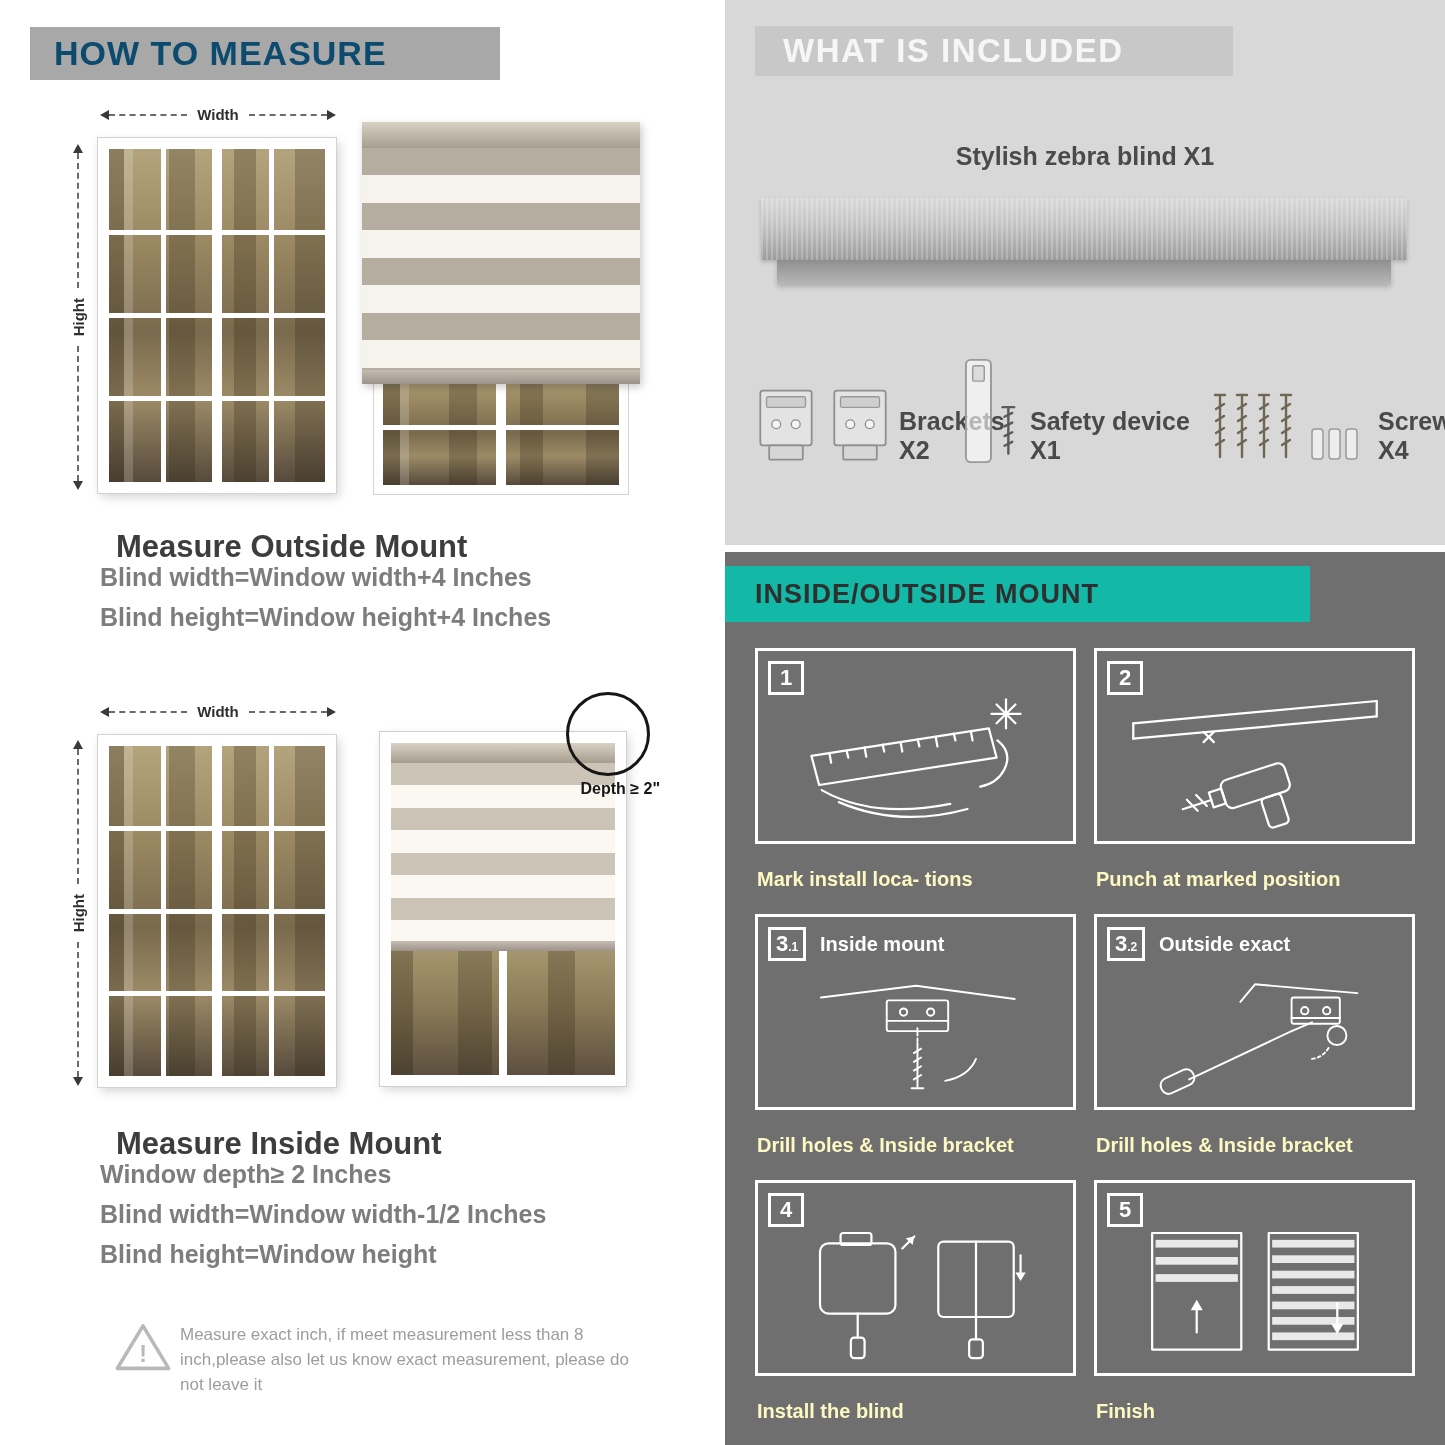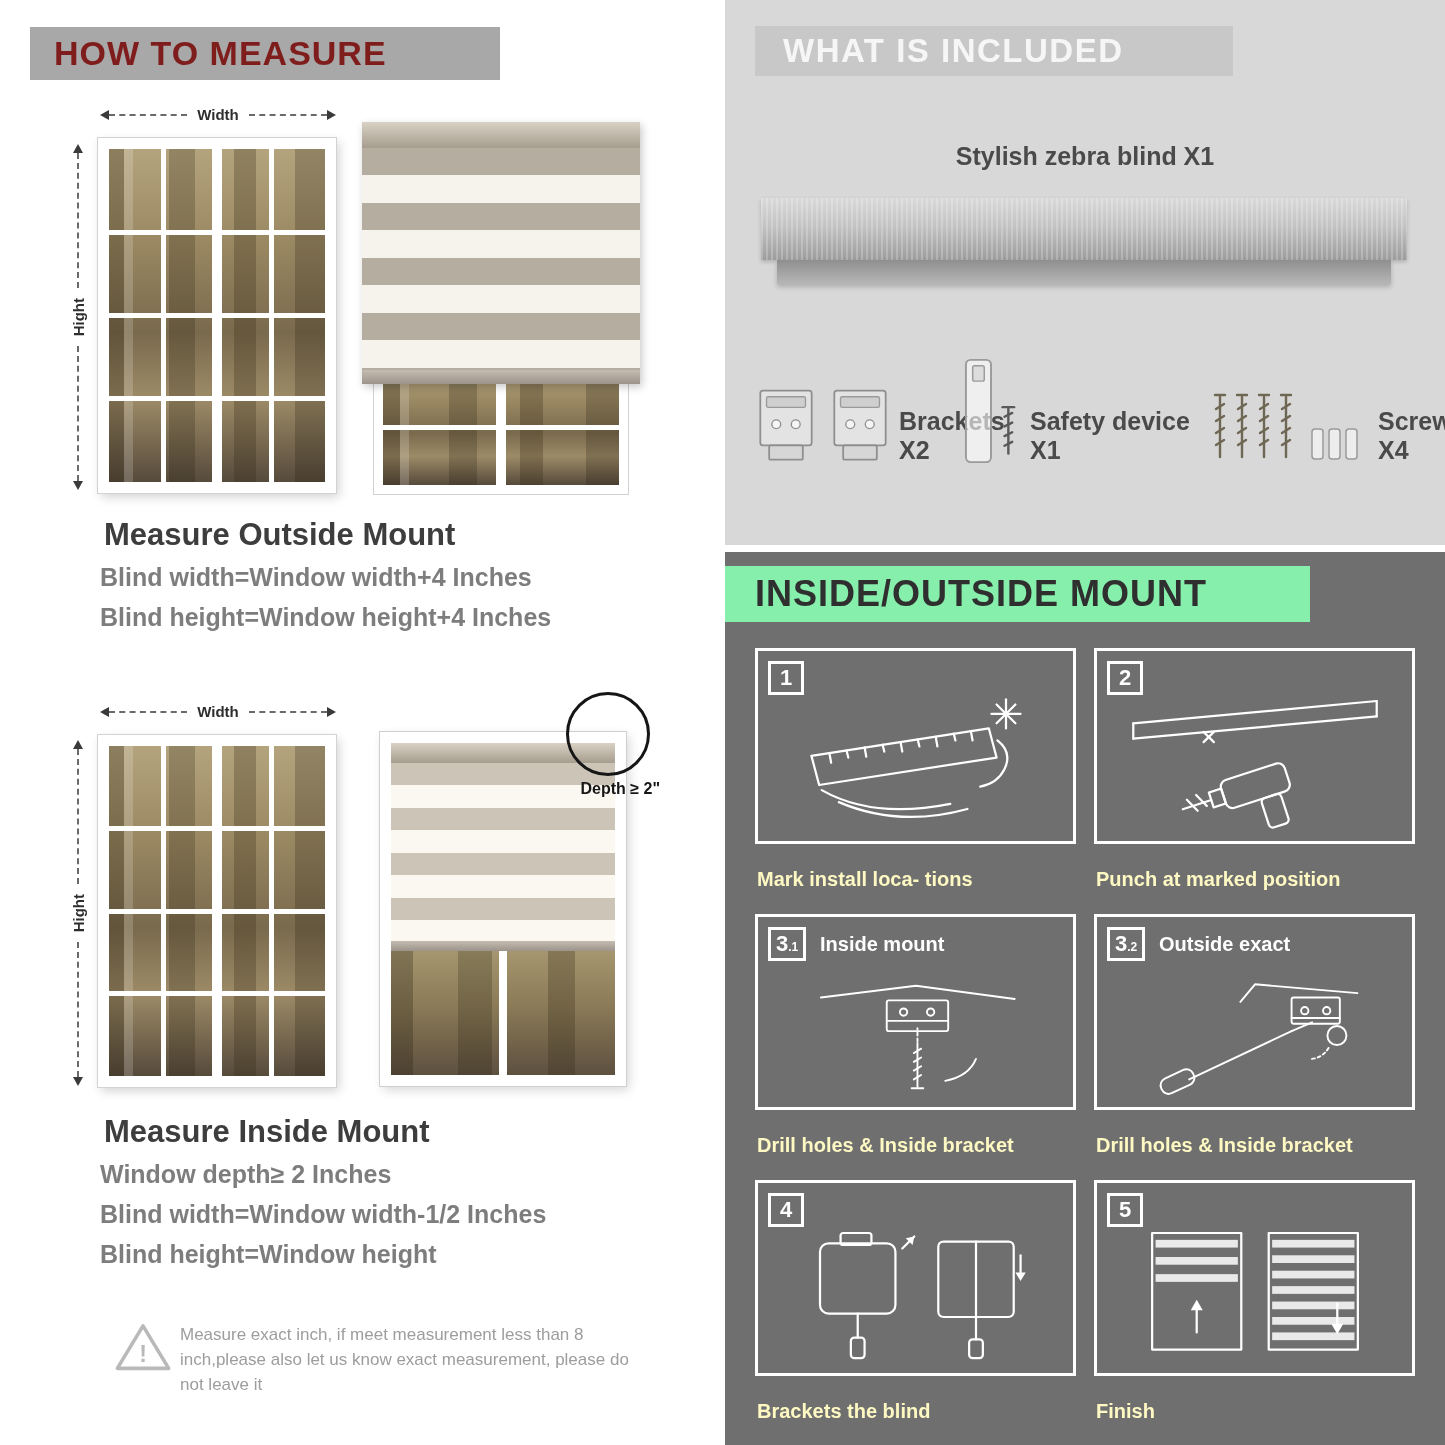--- a/index.html
+++ b/index.html
@@ -1,21 +1,21 @@
 <!DOCTYPE html>
 <html><head>
 <meta charset="utf-8">
 <style>
   html,body{margin:0;padding:0;}
   body{font-family:"Liberation Sans", sans-serif; background:#fff;}
   .page{position:relative;width:1445px;height:1445px;background:#fff;overflow:hidden;}
 
   
   .howto-header{position:absolute;left:30px;top:27px;width:470px;height:53px;background:#a8a8a8;
-    color:#7f1d1d;font-size:34px;font-weight:bold;letter-spacing:1px;display:flex;align-items:center;padding-left:24px;box-sizing:border-box;}
+    color:#0c4a6e;font-size:34px;font-weight:bold;letter-spacing:1px;display:flex;align-items:center;padding-left:24px;box-sizing:border-box;}
 
   
   .dim{position:absolute;display:flex;align-items:center;}
   .dim .dash{flex:1;border-top:2px dashed #6a6a6a;}
   .dim .lbl{padding:0 10px;font-size:15px;font-weight:bold;color:#2e2e2e;white-space:nowrap;}
   .dim .ah{width:0;height:0;border:5px solid transparent;flex:none;}
   .dim.h .a1{border-right:9px solid #3a3a3a;border-left:0;}
   .dim.h .a2{border-left:9px solid #3a3a3a;border-right:0;}
   .dim.v{flex-direction:column;width:16px;align-items:center;}
   .dim.v .dash{flex:1;border-top:none;border-left:2px dashed #6a6a6a;width:0;}
@@ -57,21 +57,21 @@
   .zb2 .stripes{height:178px;background:repeating-linear-gradient(180deg,#ccc4b6 0 22px,#faf8f1 22px 45px);}
   .zb2 .rail-bot{height:10px;}
   .glass2{position:absolute;left:0;right:0;top:208px;bottom:0;
     background:
       linear-gradient(90deg, rgba(35,28,14,.28) 0 10%, transparent 10% 30%, rgba(30,25,10,.22) 30% 45%, transparent 45% 70%, rgba(50,40,20,.28) 70% 82%, transparent 82% 100%),
       linear-gradient(180deg,#a5966f 0%, #8a7a57 45%, #5d503f 100%);}
   .glass2 i{position:absolute;display:block;background:#fff;}
   .depth-circle{position:absolute;right:-24px;top:-40px;width:78px;height:78px;border:3px solid #161616;border-radius:50%;}
   .depth-label{position:absolute;right:-34px;top:48px;font-size:16px;font-weight:bold;color:#161616;white-space:nowrap;}
 
-  .sec-title{position:absolute;font-size:31px;font-weight:bold;color:#3d3d3d;margin:4px;}
+  .sec-title{position:absolute;font-size:31px;font-weight:bold;color:#3d3d3d;margin:16px;}
   .formula{position:absolute;font-size:25px;font-weight:bold;color:#7d7d7d;margin:0;}
 
   .warn-icon{position:absolute;left:112px;top:1320px;}
   .warn-text{position:absolute;left:180px;top:1322px;width:452px;font-size:17px;line-height:1.48;color:#9d9d9d;margin:0;}
 
   
   .right-top{position:absolute;left:725px;top:0;width:720px;height:545px;background:#d8d8d8;}
   .included-header{position:absolute;left:30px;top:26px;width:478px;height:50px;background:#c8c8c8;
     color:#f6f6f6;font-size:33px;font-weight:bold;letter-spacing:1.5px;display:flex;align-items:center;padding-left:28px;box-sizing:border-box;}
   .blind-name{position:absolute;left:0;top:142px;width:100%;text-align:center;font-size:25px;font-weight:bold;color:#4a4a4a;}
@@ -82,22 +82,22 @@
   .headrail-lip{position:absolute;left:52px;top:260px;width:614px;height:24px;
     background:linear-gradient(180deg,#8f8f8f,#b6b6b6);box-shadow:0 3px 5px rgba(0,0,0,.2);}
   .parts{position:absolute;left:30px;top:330px;width:660px;display:flex;}
   .part{display:flex;flex-direction:row;align-items:flex-end;gap:8px;}
   .part.p1{width:205px;} .part.p2{width:250px;} .part.p3{width:205px;}
   .part-icons{height:135px;display:flex;align-items:flex-end;justify-content:center;gap:12px;}
   .part-label{margin-top:14px;font-size:25px;font-weight:bold;color:#4a4a4a;}
 
   
   .right-bottom{position:absolute;left:725px;top:552px;width:720px;height:893px;background:#6f6f6f;}
-  .mount-header{position:absolute;left:0;top:14px;width:585px;height:56px;background:#86efac;
-    color:#2f2f2f;font-size:36px;font-weight:bold;letter-spacing:1px;display:flex;align-items:center;padding-left:30px;box-sizing:border-box;}
+  .mount-header{position:absolute;left:0;top:14px;width:585px;height:56px;background:#14b8a6;
+    color:#2f2f2f;font-size:27px;font-weight:bold;letter-spacing:1px;display:flex;align-items:center;padding-left:30px;box-sizing:border-box;}
   .steps{position:absolute;left:30px;top:96px;width:660px;display:grid;grid-template-columns:1fr 1fr;column-gap:18px;row-gap:8px;}
   .panel{position:relative;height:196px;border:3px solid #fff;box-sizing:border-box;}
   .num-box{position:absolute;left:10px;top:10px;min-width:36px;height:34px;border:3px solid #fff;
     display:flex;align-items:center;justify-content:center;padding:0 5px;box-sizing:border-box;color:#fff;font-weight:bold;}
   .num-box .num{font-size:22px;line-height:1;}
   .num-box .sub{font-size:12px;align-self:flex-end;margin-bottom:4px;}
   .ptitle{position:absolute;left:62px;top:16px;color:#fff;font-weight:bold;font-size:20px;}
   .illus{position:absolute;left:50%;transform:translateX(-50%);bottom:2px;}
   .caption{margin:24px 0 14px 2px;color:#fef9c3;font-weight:bold;font-size:20px;min-height:24px;}
   .art{stroke:#fff;fill:none;stroke-width:2.6;stroke-linecap:round;stroke-linejoin:round;}
@@ -415,21 +415,21 @@
               <rect x="176" y="24" width="88" height="88" rx="6"></rect>
               <line x1="220" y1="24" x2="220" y2="112"></line>
               <line x1="272" y1="40" x2="272" y2="66"></line>
               <line x1="220" y1="112" x2="220" y2="138"></line>
               <rect x="212" y="138" width="16" height="22" rx="4"></rect>
             </g>
             <polygon points="148,18 138,20 146,28" fill="#fff"></polygon>
             <polygon points="272,70 266,60 278,60" fill="#fff"></polygon>
           </svg>
         </div>
-        <div class="caption">Brackets the blind</div>
+        <div class="caption">Install the blind</div>
       </div>
 
       <div class="step">
         <div class="panel">
           <div class="num-box">
             <span class="num">5</span>
               <span class="sub"></span>
           </div>
           <svg class="illus" viewBox="0 0 300 175" width="290" height="150">
             <g class="art">

